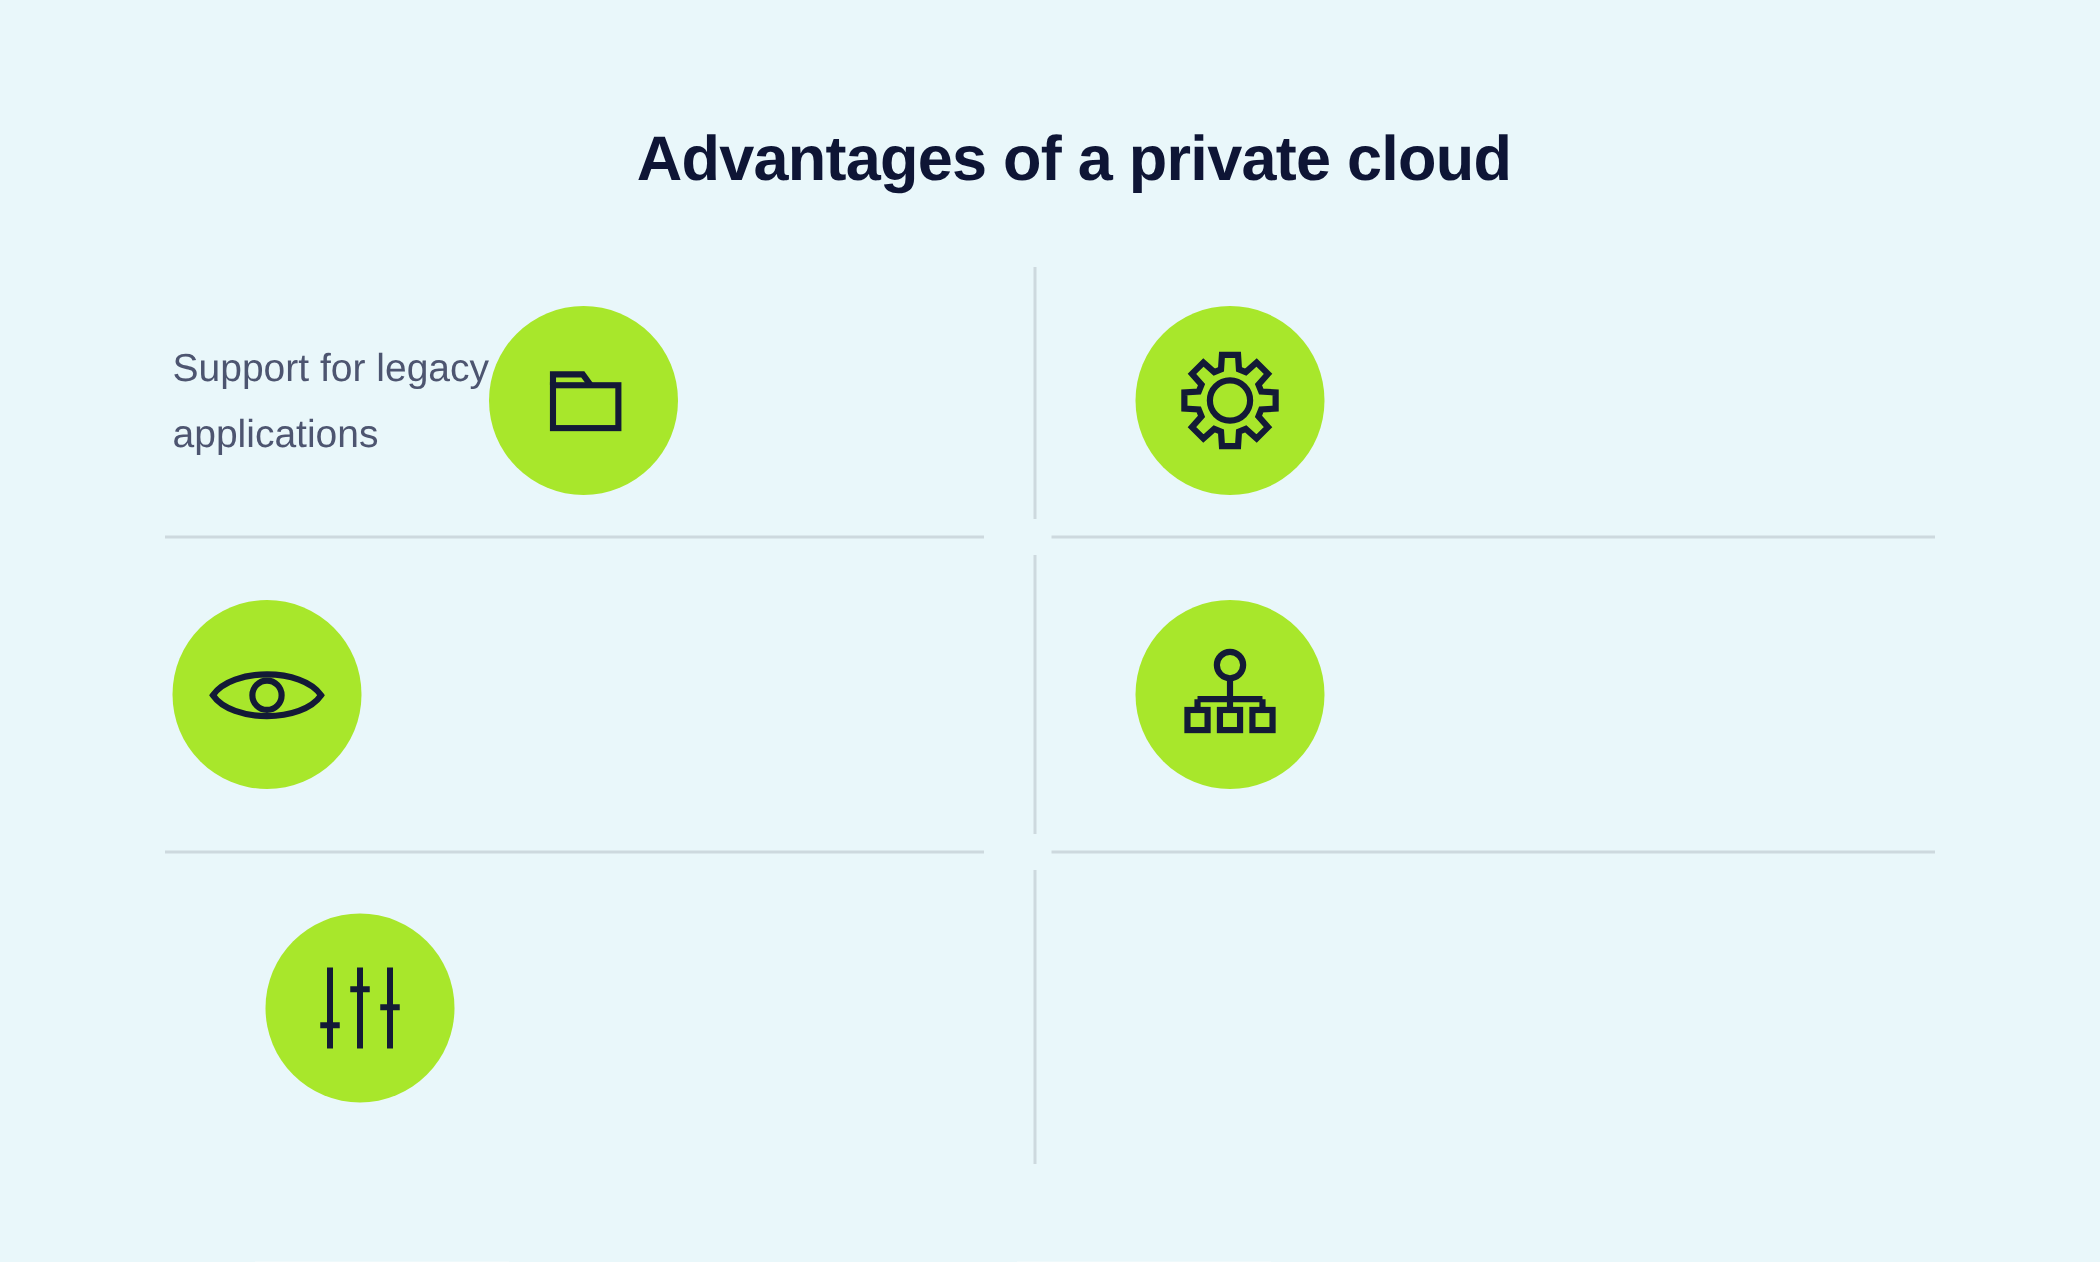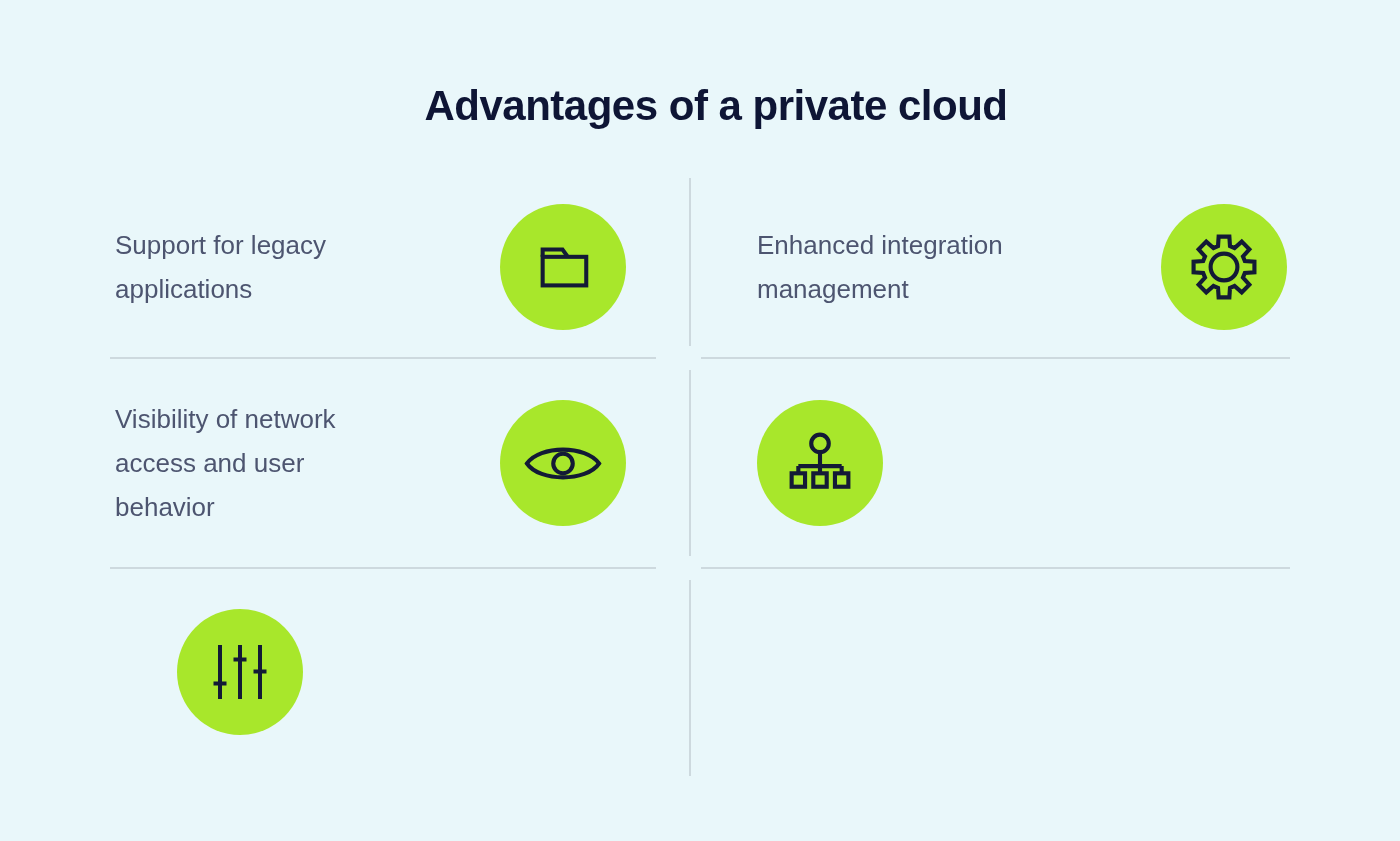--- a/index.html
+++ b/index.html
@@ -28,21 +28,20 @@
     left: 110px;
     top: 175px;
     width: 1180px;
     display: grid;
     grid-template-columns: 580px 600px;
     grid-template-rows: 183px 210px 207px;
   }
   .cell {
     display: flex;
     align-items: center;
-    justify-content: space-between;
   }
   .cell-left  { padding: 0 64px 0 5px; }
   .cell-right { padding: 0 3px 0 67px; }
   .label {
     margin: 0;
     font-size: 26px;
     line-height: 44px;
     color: #4d5570;
     white-space: pre-line;
   }
@@ -81,34 +80,29 @@
 applications</p>
       <div class="circle">
         <svg width="62" height="62" viewBox="0 0 64 64">
           <path class="ic" stroke-width="4.2" d="M11 21.5 V14 H31.5 L37 21.5"></path>
           <rect class="ic" stroke-width="4.2" x="11" y="21.5" width="45" height="29.5"></rect>
         </svg>
       </div>
     </div>
 
     <div class="cell cell-right">
-      <p class="label">Enhanced integration
-management</p>
       <div class="circle">
         <svg width="66" height="66" viewBox="0 0 64 64">
           <path class="ic" stroke-width="4" stroke-linejoin="miter" d="M61.5 26.8 L61.5 37.2 L52.2 37.8 L50.4 42.2 L56.6 49.2 L49.2 56.6 L42.2 50.4 L37.8 52.2 L37.2 61.5 L26.8 61.5 L26.2 52.2 L21.8 50.4 L14.8 56.6 L7.4 49.2 L13.6 42.2 L11.8 37.8 L2.5 37.2 L2.5 26.8 L11.8 26.2 L13.6 21.8 L7.4 14.8 L14.8 7.4 L21.8 13.6 L26.2 11.8 L26.8 2.5 L37.2 2.5 L37.8 11.8 L42.2 13.6 L49.2 7.4 L56.6 14.8 L50.4 21.8 L52.2 26.2 Z"></path>
           <circle class="ic" stroke-width="4" cx="32" cy="32" r="13"></circle>
         </svg>
       </div>
     </div>
 
     <div class="cell cell-left">
-      <p class="label">Visibility of network
-access and user
-behavior</p>
       <div class="circle">
         <svg width="78" height="51" viewBox="0 0 80 52">
           <path class="ic" stroke-width="4.2" stroke-linejoin="miter" d="M3 26 C16 7 64 7 77 26 C64 45 16 45 3 26 Z"></path>
           <circle class="ic" stroke-width="4.2" cx="40" cy="26" r="10"></circle>
         </svg>
       </div>
     </div>
 
     <div class="cell cell-right">
       <div class="circle">

